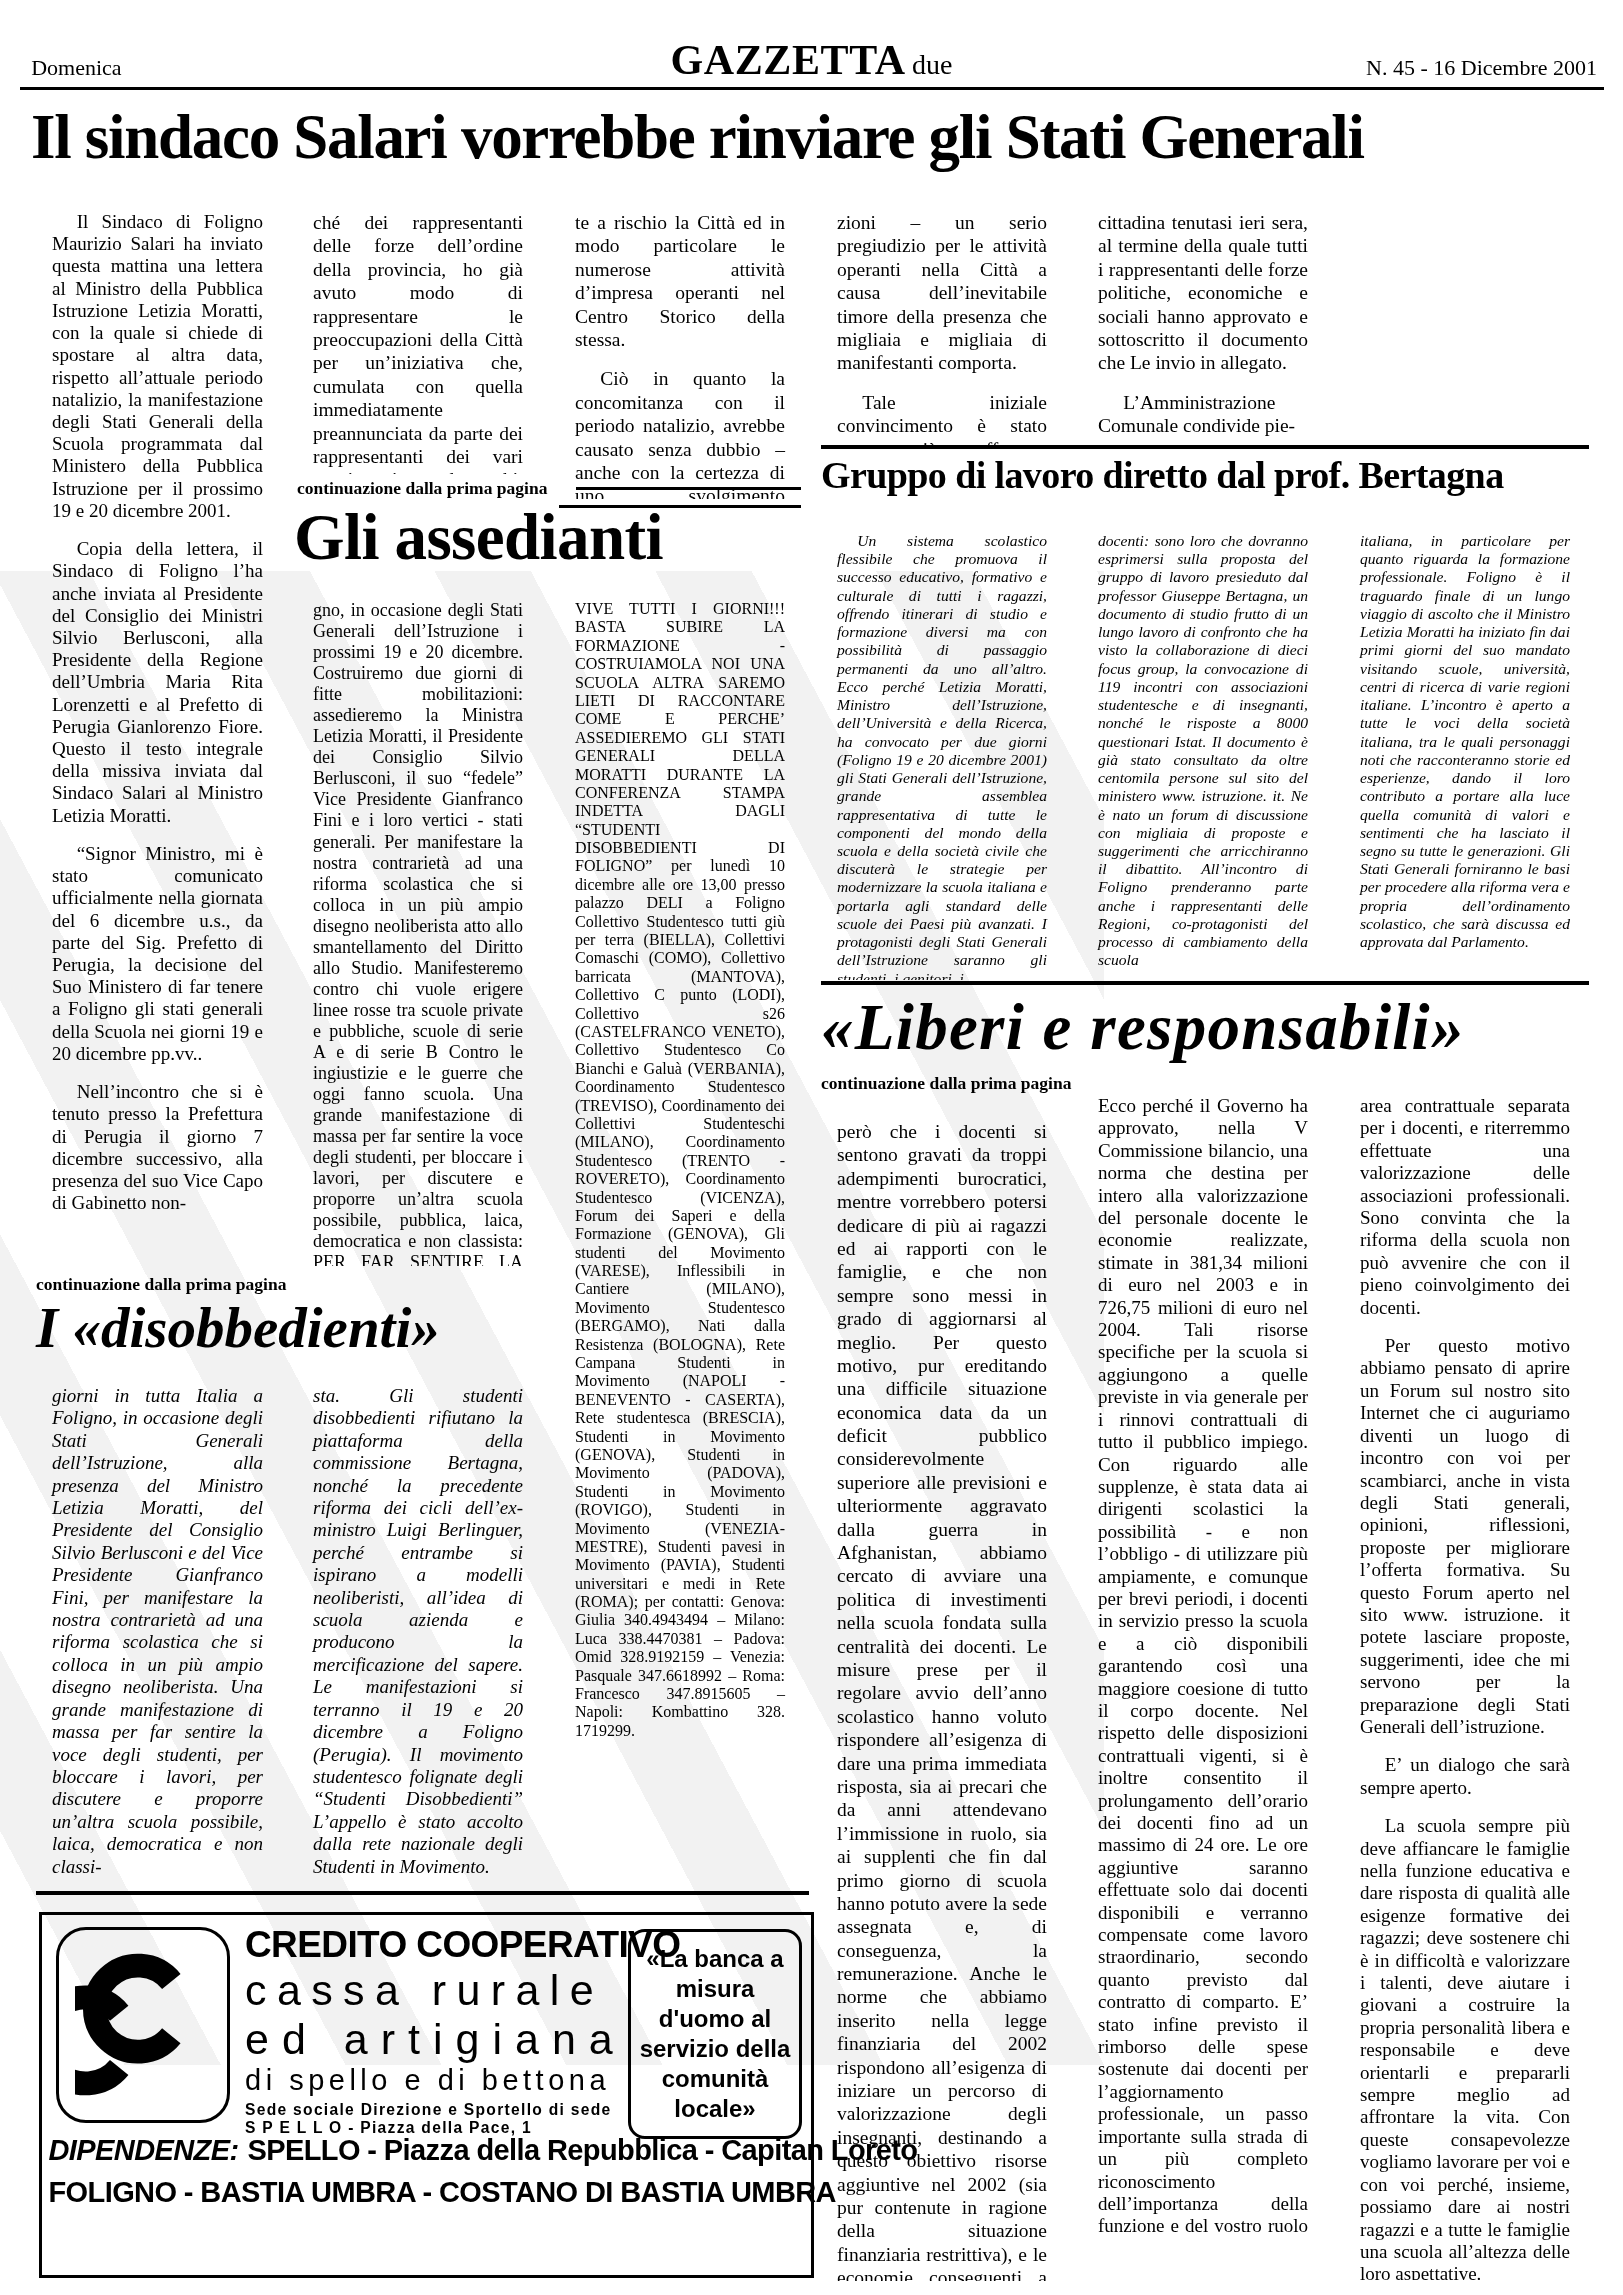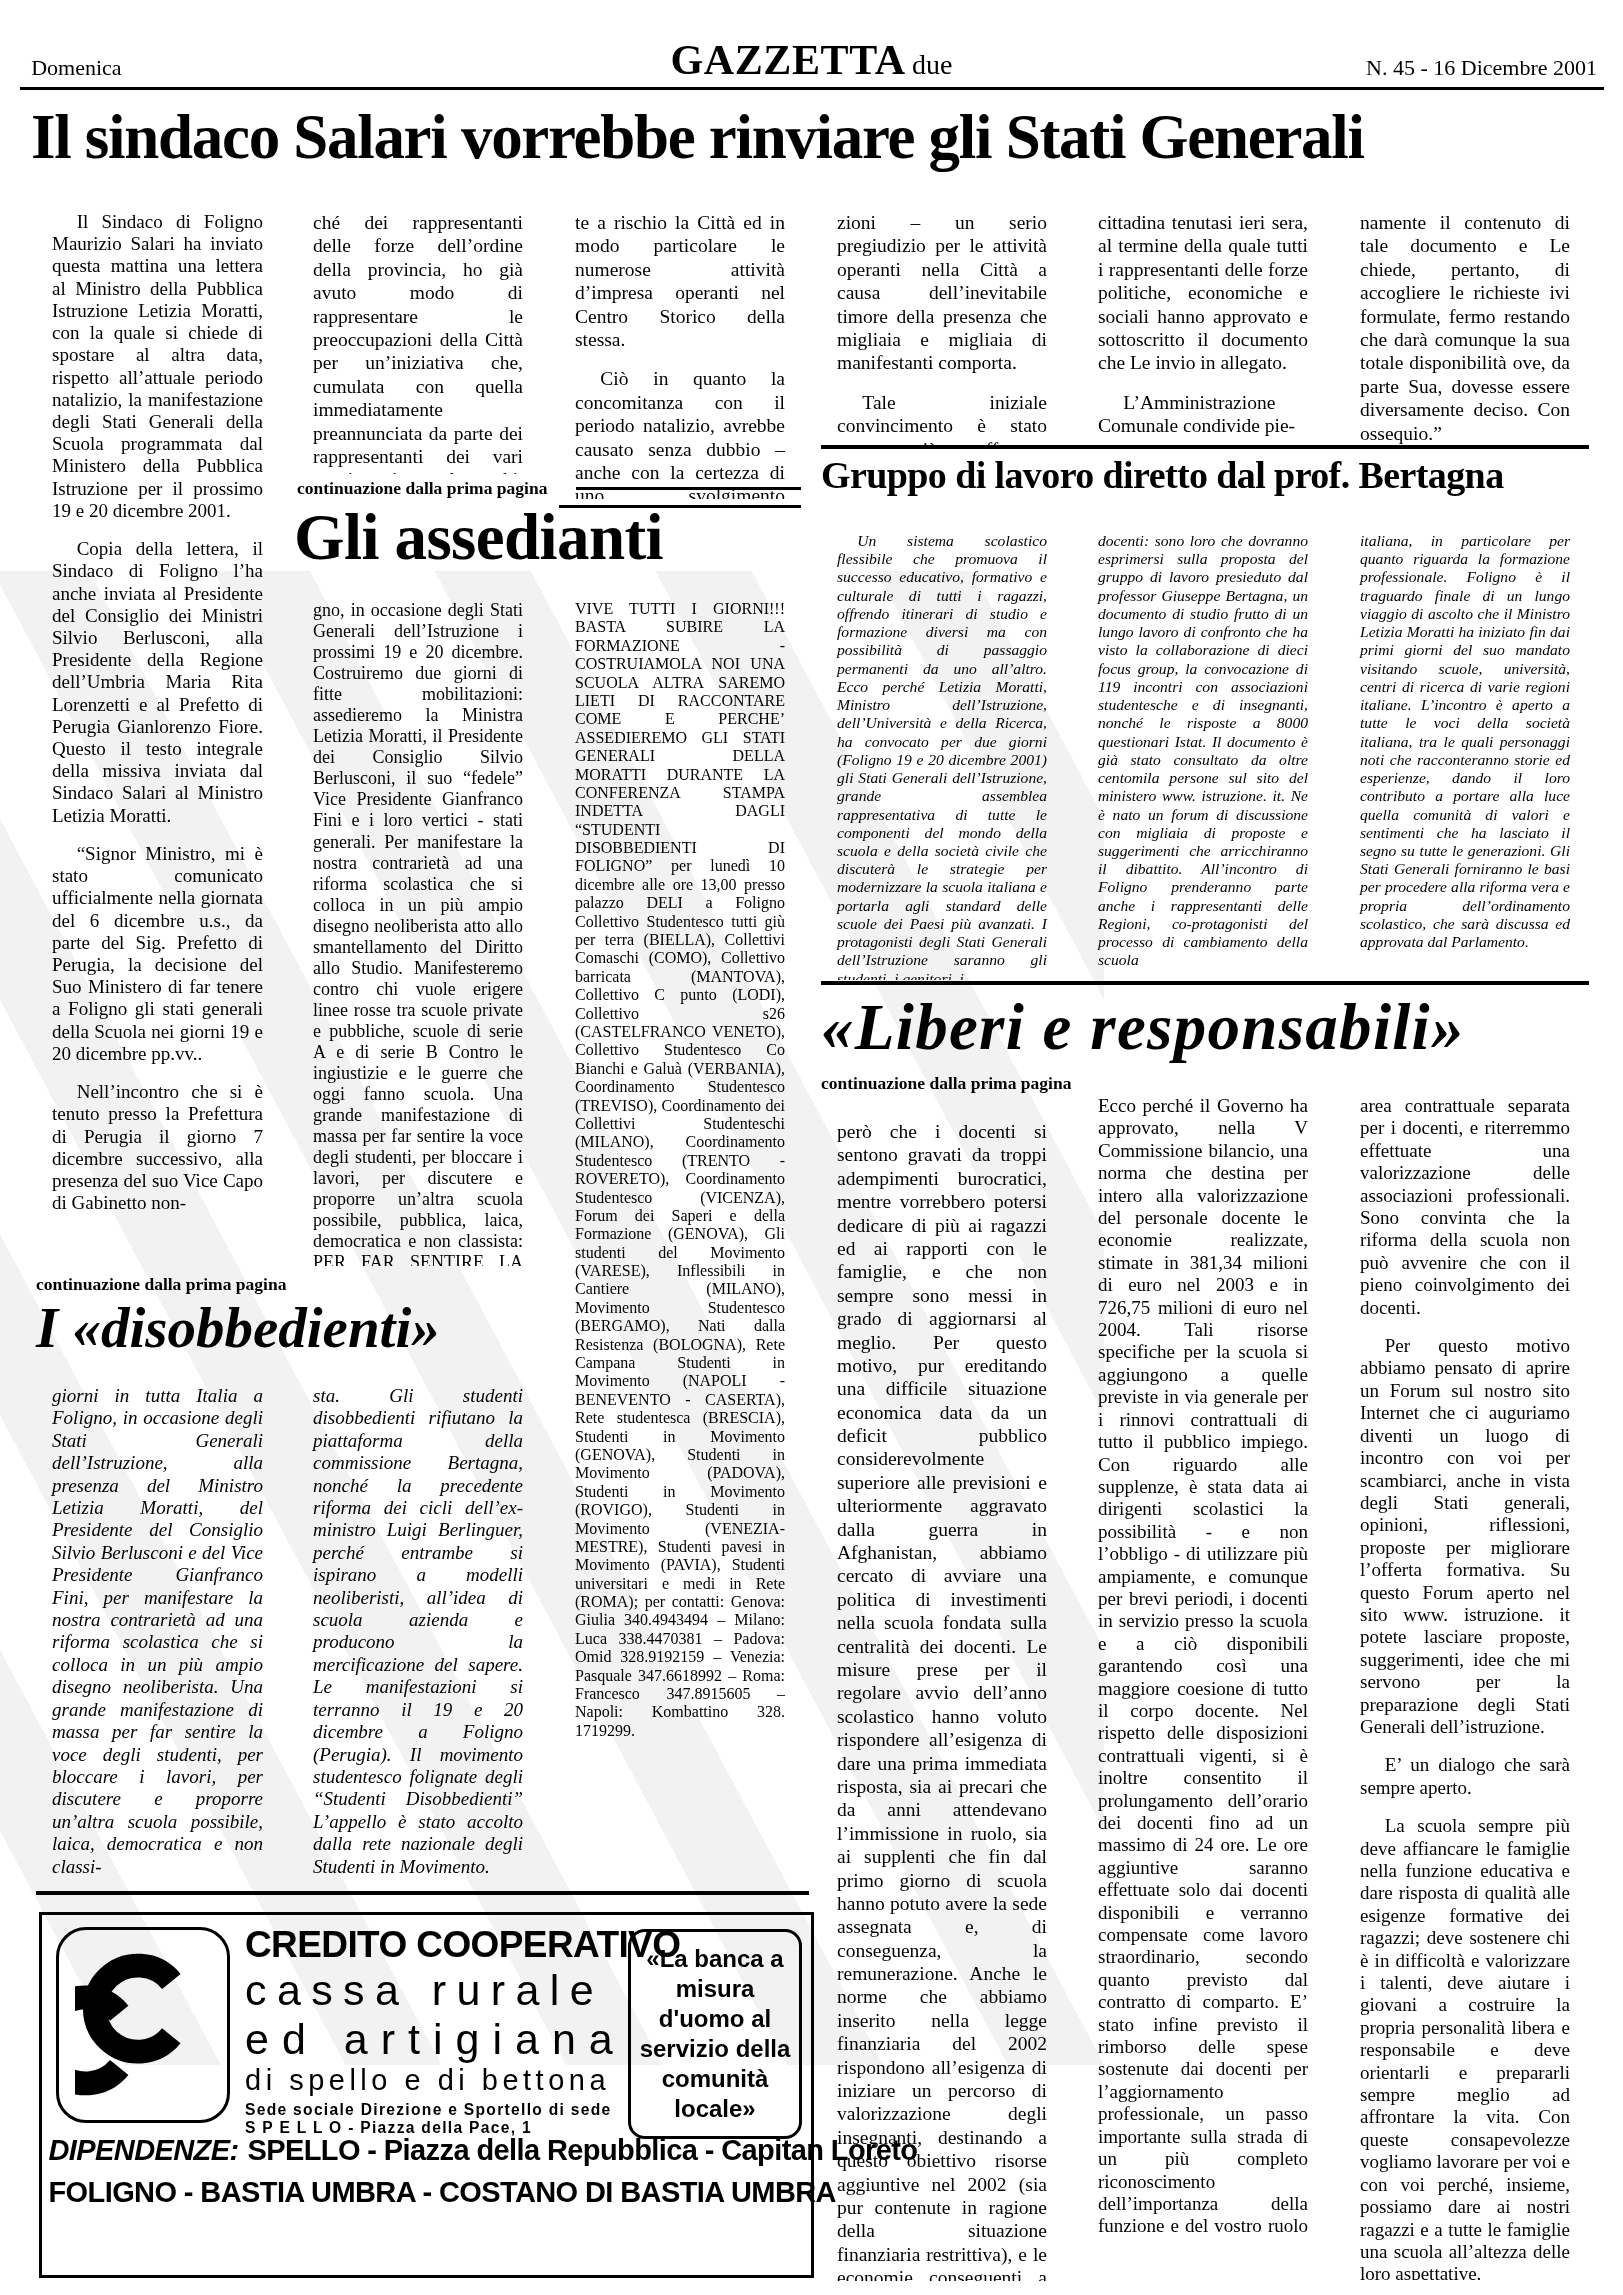--- a/index.html
+++ b/index.html
@@ -87,23 +87,20 @@
     <p>Ciò in quanto la concomitanza con il periodo natalizio, avrebbe causato senza dubbio – anche con la certezza di uno svolgimento tranquillo e pacifico delle manifesta-</p>
   </div>
   <div class="abs coltext lead-col" style="left:821px;top:195px;width:242px;height:250px">
     <p class="noind">zioni – un serio pregiudizio per le attività operanti nella Città a causa dell’inevitabile timore della presenza che migliaia e migliaia di manifestanti comporta.</p>
     <p>Tale iniziale convincimento è stato ancor più rafforzato dall’assemblea</p>
   </div>
   <div class="abs coltext lead-col" style="left:1082px;top:195px;width:242px;height:260px">
     <p class="noind">cittadina tenutasi ieri sera, al termine della quale tutti i rappresentanti delle forze politiche, economiche e sociali hanno approvato e sottoscritto il documento che Le invio in allegato.</p>
     <p>L’Amministrazione Comunale condivide pie-</p>
   </div>
-  <div class="abs coltext lead-col" style="left:1344px;top:195px;width:242px;height:266px">
-    <p class="noind">namente il contenuto di tale documento e Le chiede, pertanto, di accogliere le richieste ivi formulate, fermo restando che darà comunque la sua totale disponibilità ove, da parte Sua, dovesse essere diversamente deciso. Con ossequio.”</p>
-  </div>
 
   <div class="abs rule" style="left:559px;top:505px;width:242px;height:2.6px"></div>
 
   <div class="abs kick" style="left:297px;top:478px;width:504px">
     <span>continuazione dalla prima pagina</span>
     <span class="kline"></span>
   </div>
   <div class="abs h-assed">Gli assedianti</div>
   <div class="abs coltext assed-a" style="left:297px;top:584px;width:242px;height:682px">
     <p class="noind">gno, in occasione degli Stati Generali dell’Istruzione i prossimi 19 e 20 dicembre. Costruiremo due giorni di fitte mobilitazioni: assedieremo la Ministra Letizia Moratti, il Presidente dei Consiglio Silvio Berlusconi, il suo “fedele” Vice Presidente Gianfranco Fini e i loro vertici - stati generali. Per manifestare la nostra contrarietà ad una riforma scolastica che si colloca in un più ampio disegno neoliberista atto allo smantellamento del Diritto allo Studio. Manifesteremo contro chi vuole erigere linee rosse tra scuole private e pubbliche, scuole di serie A e di serie B Contro le ingiustizie e le guerre che oggi fanno scuola. Una grande manifestazione di massa per far sentire la voce degli studenti, per bloccare i lavori, per discutere e proporre un’altra scuola possibile, pubblica, laica, democratica e non classista: PER FAR SENTIRE LA VOCE DI CHI SEPPUR NON INVITATO AGLI STATI GENERALI, LA SCUOLA LA</p>

